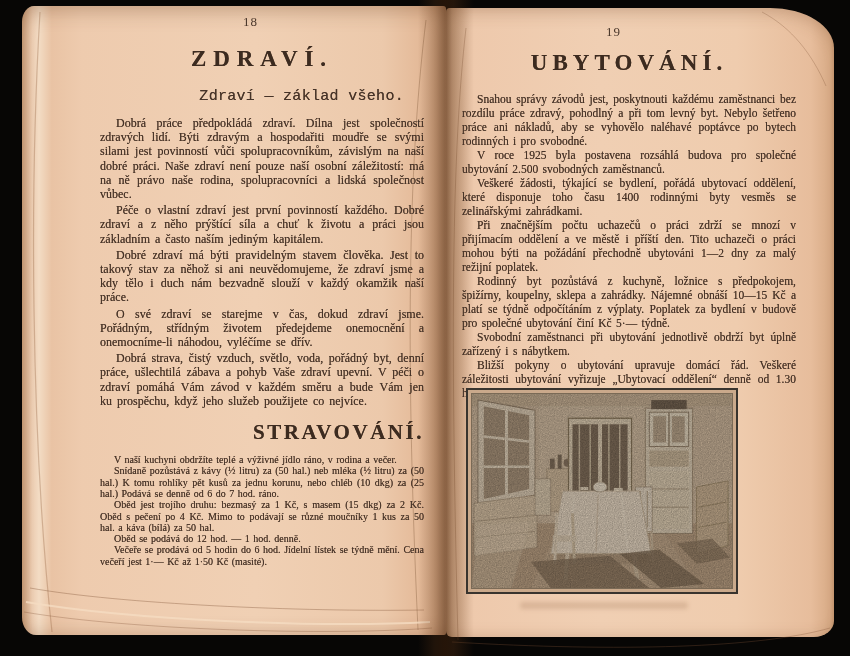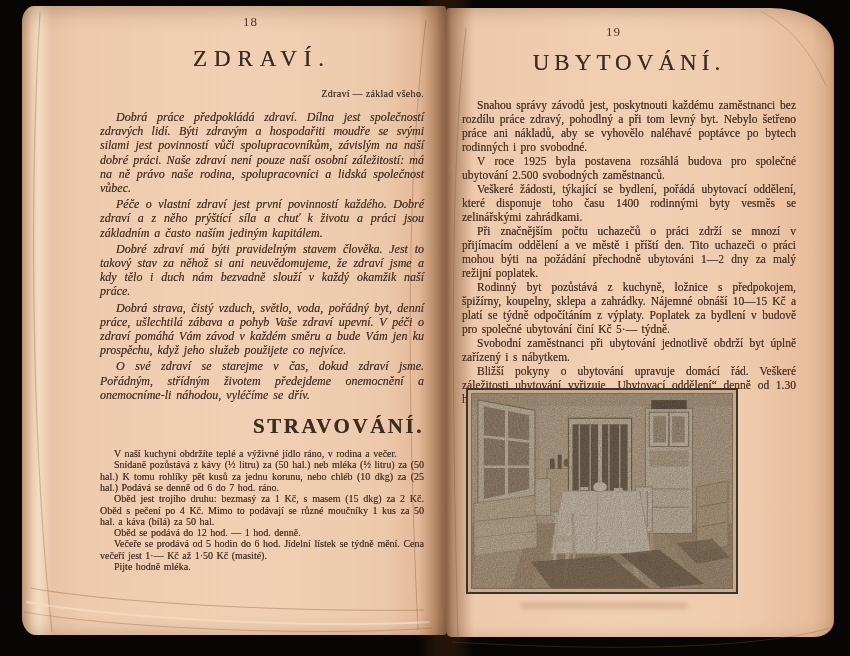--- a/index.html
+++ b/index.html
@@ -21,29 +21,29 @@
   .overlay { position:absolute; left:0; top:0; z-index:2; pointer-events:none; }
 
   .pageno { position:absolute; font-size:13px; color:#4a372b; letter-spacing:1px; z-index:4; }
   .pageno-left  { left:221px; top:8px; }
   .pageno-right { left:160px; top:16px; }
 
   .content-left  { position:absolute; left:78px; top:34px; width:324px; color:#463328; z-index:4; }
   .content-right { position:absolute; left:16px; top:14px; width:334px; color:#463328; z-index:4; }
   .content-left, .content-right { text-shadow:0 0 .5px rgba(70,45,30,.75); }
 
-  h1.book-title { font-size:23px; font-weight:normal; letter-spacing:.30em; text-align:center;
+  h1.book-title { font-size:23px; font-weight:bold; letter-spacing:.30em; text-align:center;
                   color:#3c2b20; margin:6px 0 0 0; }
-  h1.book-title-right { margin-top:28px; margin-bottom:22px; letter-spacing:.22em; }
+  h1.book-title-right { margin-top:28px; margin-bottom:16px; letter-spacing:.22em; }
   h2.book-title2 { font-size:21px; font-weight:bold; letter-spacing:.12em; text-align:right;
                    color:#3c2b20; margin:12px 0 9px 0; }
-  .motto { text-align:right; font-size:10px; margin:16px 0 11px 0; letter-spacing:.3px; }
+  .motto { text-align:right; font-size:15px; margin:16px 20px 11px 0; letter-spacing:.3px;font-family:Liberation Mono, monospace; }
 
   p.main  { font-size:12px;   line-height:14.2px; text-align:justify; text-indent:16px;
-            margin:0 0 2px 0; word-spacing:2px;font-style:italic; }
+            margin:0 0 2px 0; word-spacing:2px; }
   p.fine  { font-size:10px;   line-height:11.3px; text-align:justify; text-indent:14px;
             margin:0; word-spacing:1px; }
   p.mainr { font-size:11.5px; line-height:14px; text-align:justify; text-indent:15px;
             margin:0; word-spacing:1.5px; }
 
   .photo-frame { position:absolute; left:20px; top:380px; width:272px; height:206px; z-index:4;
                  border:2px solid #39342e; background:#caa98b; padding:3px; box-sizing:border-box; }
   .photo-inner { width:100%; height:100%; border:1px solid #7a6a56; box-sizing:border-box; overflow:hidden;
                  background:#c6af95; }
   .photo-inner svg { display:block; width:100%; height:100%; }
@@ -56,29 +56,28 @@
 <div class="stage">
 
   <div class="page page-left">
     <div class="pageno pageno-left">18</div>
     <div class="content-left">
       <h1 class="book-title">ZDRAVÍ.</h1>
       <div class="motto">Zdraví — základ všeho.</div>
       <p class="main">Dobrá práce předpokládá zdraví. Dílna jest společností zdravých lidí. Býti zdravým a hospodařiti moudře se svými silami jest povinností vůči spolupracovníkům, závislým na naší dobré práci. Naše zdraví není pouze naší osobní záležitostí: má na ně právo naše rodina, spolupracovníci a lidská společnost vůbec.</p>
       <p class="main">Péče o vlastní zdraví jest první povinností každého. Dobré zdraví a z něho prýštící síla a chuť k životu a práci jsou základním a často naším jediným kapitálem.</p>
       <p class="main">Dobré zdraví má býti pravidelným stavem člověka. Jest to takový stav za něhož si ani neuvědomujeme, že zdraví jsme a kdy tělo i duch nám bezvadně slouží v každý okamžik naší práce.</p>
+      <p class="main">O své zdraví se starejme v čas, dokud zdraví jsme. Pořádným, střídným životem předejdeme onemocnění a onemocníme-li náhodou, vyléčíme se dřív.</p>
       <p class="main">Dobrá strava, čistý vzduch, světlo, voda, pořádný byt, denní práce, ušlechtilá zábava a pohyb Vaše zdraví upevní. V péči o zdraví pomáhá Vám závod v každém směru a bude Vám jen ku prospěchu, když jeho služeb použijete co nejvíce.</p>
-      <p class="main">O své zdraví se starejme v čas, dokud zdraví jsme. Pořádným, střídným životem předejdeme onemocnění a onemocníme-li náhodou, vyléčíme se dřív.</p>
       <h2 class="book-title2">STRAVOVÁNÍ.</h2>
       <p class="fine">V naší kuchyni obdržíte teplé a výživné jídlo ráno, v rodina a večer.</p>
       <p class="fine">Snídaně pozůstává z kávy (½ litru) za (50 hal.) neb mléka (½ litru) za (50 hal.) K tomu rohlíky pět kusů za jednu korunu, nebo chléb (10 dkg) za (25 hal.) Podává se denně od 6 do 7 hod. ráno.</p>
       <p class="fine">Oběd jest trojího druhu: bezmasý za 1 Kč, s masem (15 dkg) za 2 Kč. Oběd s pečení po 4 Kč. Mimo to podávají se různé moučníky 1 kus za 50 hal. a káva (bílá) za 50 hal.</p>
       <p class="fine">Oběd se podává do 12 hod. — 1 hod. denně.</p>
       <p class="fine">Večeře se prodává od 5 hodin do 6 hod. Jídelní lístek se týdně mění. Cena večeří jest 1·— Kč až 1·50 Kč (masité).</p>
-      <p class="fine">Pijte hodně mléka.</p>
     </div>
   </div>
 
   <div class="page page-right">
     <div class="pageno pageno-right">19</div>
     <div class="content-right">
       <h1 class="book-title book-title-right">UBYTOVÁNÍ.</h1>
       <p class="mainr">Snahou správy závodů jest, poskytnouti každému zaměstnanci bez rozdílu práce zdravý, pohodlný a při tom levný byt. Nebylo šetřeno práce ani nákladů, aby se vyhovělo naléhavé poptávce po bytech rodinných i pro svobodné.</p>
       <p class="mainr">V roce 1925 byla postavena rozsáhlá budova pro společné ubytování 2.500 svobodných zaměstnanců.</p>
       <p class="mainr">Veškeré žádosti, týkající se bydlení, pořádá ubytovací oddělení, které disponuje toho času 1400 rodinnými byty vesměs se zelinářskými zahrádkami.</p>

